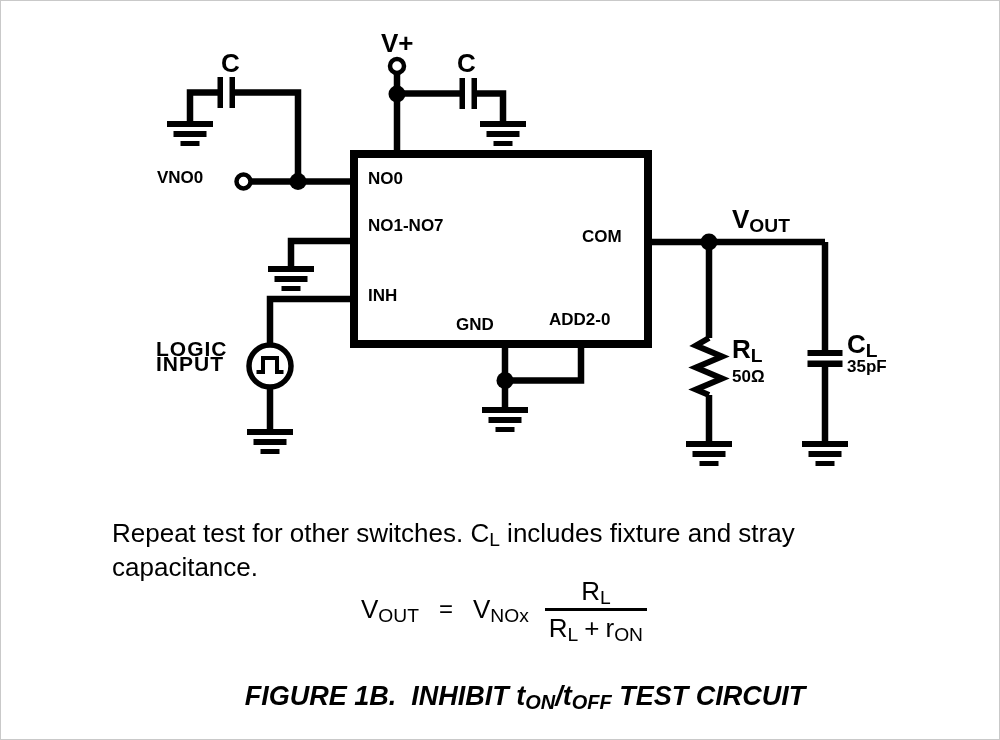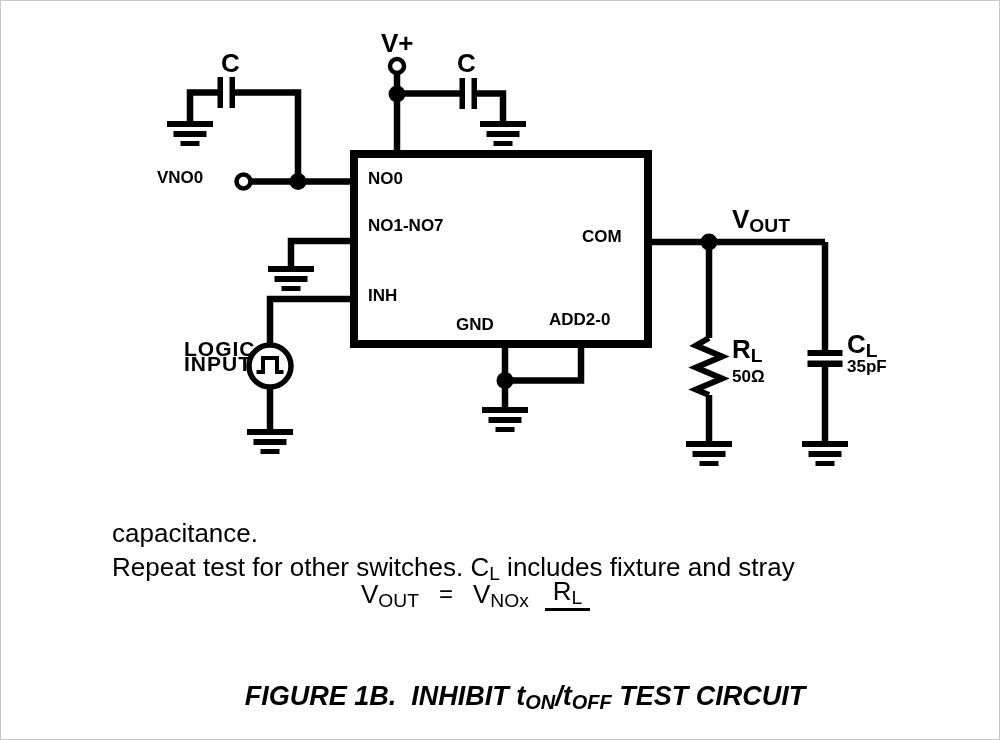--- a/index.html
+++ b/index.html
@@ -12,21 +12,21 @@
   }
   svg.circuit { position:absolute; left:0; top:0; color:var(--ink,#000); }
   .lbl {
     position:absolute; color:var(--ink,#000); font-weight:bold;
     font-size:17px; line-height:1; white-space:nowrap;
   }
   .lbl sub, .txt sub, .caption sub, .formula sub {
     font-size:0.74em; vertical-align:-0.22em; line-height:0;
   }
   .lbl.big { font-size:26px; }
-  .lbl.small { font-size:21px; letter-spacing:1px; line-height:15px;margin-left:28px; }
+  .lbl.small { font-size:21px; letter-spacing:1px; line-height:15px; }
   .txt {
     position:absolute; color:var(--ink,#000); font-size:26px;
     line-height:34px; white-space:nowrap;
   }
   .formula {
     position:absolute; display:flex; align-items:center;
     color:var(--ink,#000); font-size:26px; line-height:1; white-space:nowrap;
   }
   .formula .f-eq { margin:0 20px; font-size:24px; }
   .formula .frac { display:inline-flex; flex-direction:column; margin-left:16px; text-align:center; }
@@ -121,30 +121,31 @@
   <div class="lbl" style="left:456px;top:316px">GND</div>
   <div class="lbl" style="left:549px;top:311px">ADD2-0</div>
 
   <div class="lbl big" style="left:732px;top:206px"><span>V</span><sub>OUT</sub></div>
   <div class="lbl big" style="left:732px;top:336px"><span>R</span><sub>L</sub></div>
   <div class="lbl" style="left:732px;top:368px">50Ω</div>
   <div class="lbl big" style="left:847px;top:331px"><span>C</span><sub>L</sub></div>
   <div class="lbl" style="left:847px;top:358px">35pF</div>
 
   <div class="txt" style="left:112px;top:516px">
+    <div><span>Repeat test for other switches. C</span><sub>L</sub><span> includes fixture and stray</span></div>
     <div>capacitance.</div>
-    <div><span>Repeat test for other switches. C</span><sub>L</sub><span> includes fixture and stray</span></div>
   </div>
 
   <div class="formula" style="left:361px;top:576px">
     <span class="f-term"><span>V</span><sub>OUT</sub></span>
     <span class="f-eq">=</span>
     <span class="f-term"><span>V</span><sub>NOx</sub></span>
     <span class="frac">
       <span class="num"><span>R</span><sub>L</sub></span>
+      <span class="den"><span>R</span><sub>L</sub><span class="op">+</span><span>r</span><sub>ON</sub></span>
     </span>
   </div>
 
   <div class="caption" style="left:525px;top:681px;transform:translateX(-50%)">
     <span>FIGURE 1B.&nbsp; INHIBIT t</span><sub>ON</sub><span>/t</span><sub>OFF</sub><span> TEST CIRCUIT</span>
   </div>
 
 </div>
 
 </body></html>

